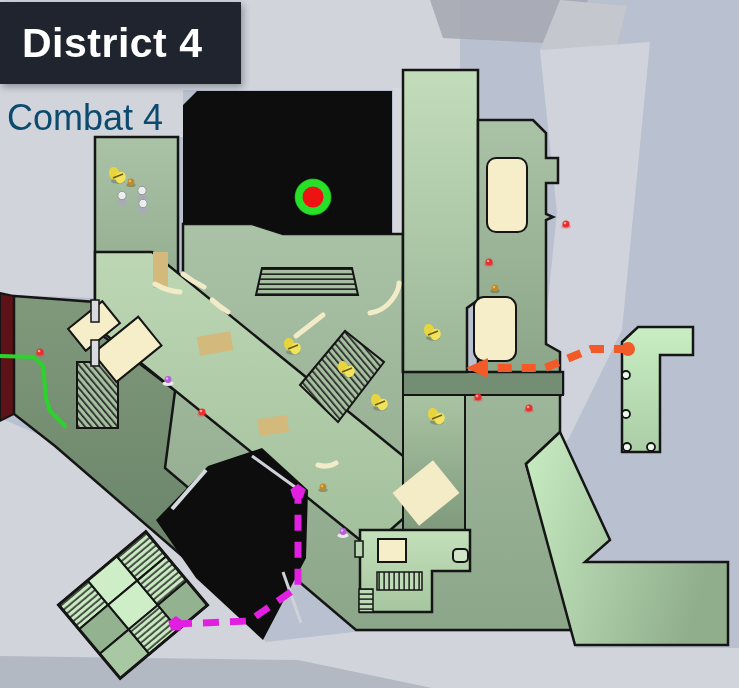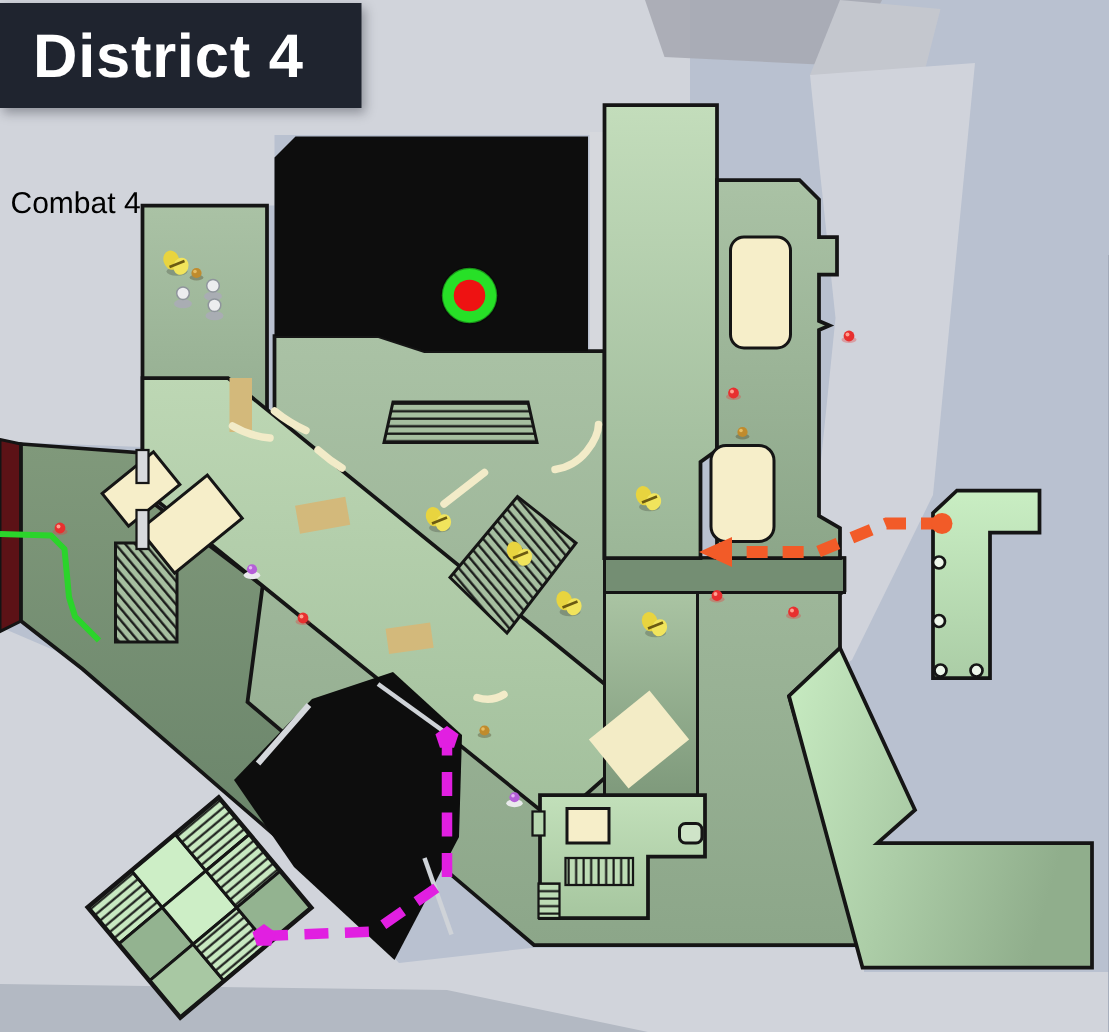--- a/index.html
+++ b/index.html
@@ -1,23 +1,23 @@
 <!DOCTYPE html>
 <html><head>
 <meta charset="utf-8">
 <style>
   html,body{margin:0;padding:0;background:#8e95a3;}
   .stage{position:relative;width:739px;height:688px;overflow:hidden;
          font-family:"Liberation Sans",sans-serif;background:#b9c1d0;}
   .stage svg{position:absolute;left:0;top:0;}
-  .banner{position:absolute;left:0;top:2px;width:241px;height:70px;background:#1f242f;
+  .banner{position:absolute;left:0;top:2px;width:241px;height:82px;background:#1f242f;
           display:flex;align-items:center;padding-left:22px;box-sizing:border-box;
           box-shadow:2px 3px 7px rgba(20,24,35,.35);}
   .banner span{color:#ffffff;font-size:41px;font-weight:700;letter-spacing:.5px;}
-  .combat{position:absolute;left:7px;top:97px;font-size:20px;color:#000000;margin-top:28px;}
+  .combat{position:absolute;left:7px;top:97px;font-size:36px;color:#0c4a6e;}
 </style>
 </head>
 <body>
 
 <div class="stage">
 
   <svg id="map-svg" width="739" height="688" viewBox="0 0 739 688">
     <defs>
       <linearGradient id="gradSage" x1="0" y1="0" x2="0" y2="1">
         <stop offset="0" stop-color="#aac2a5"></stop>

